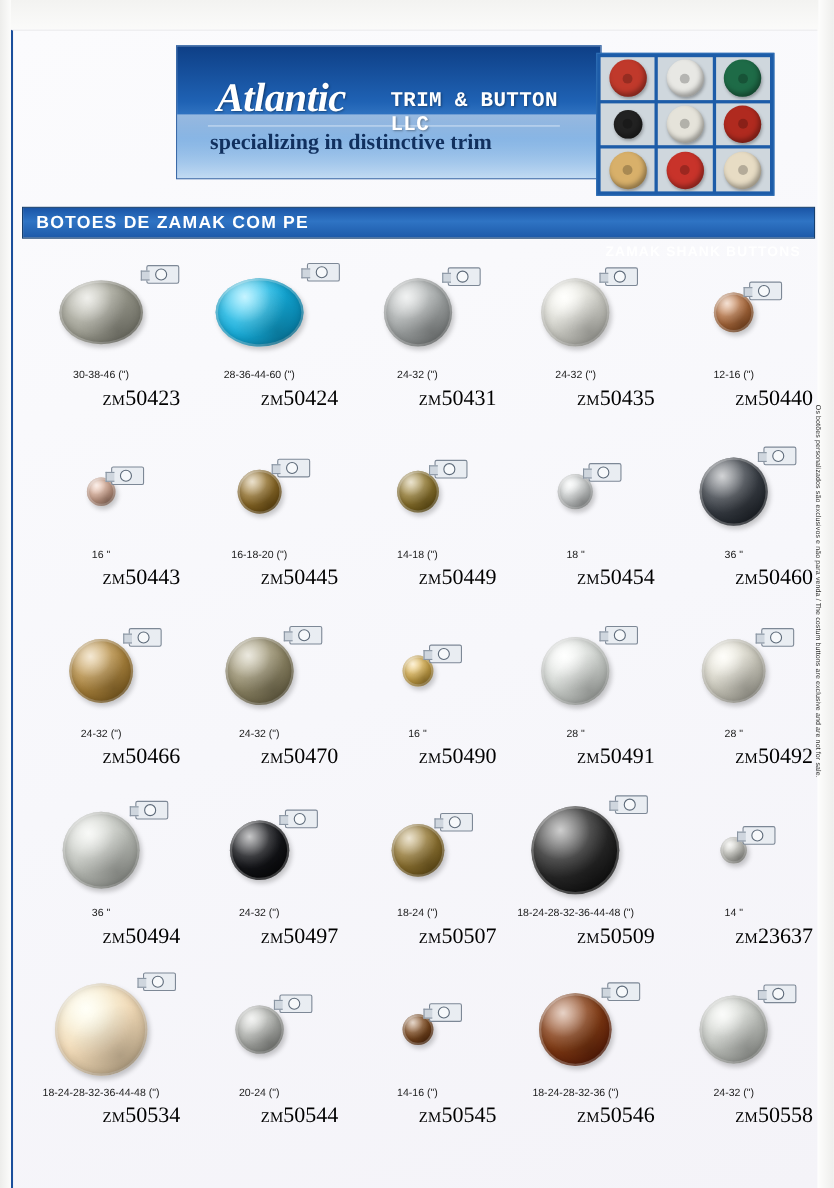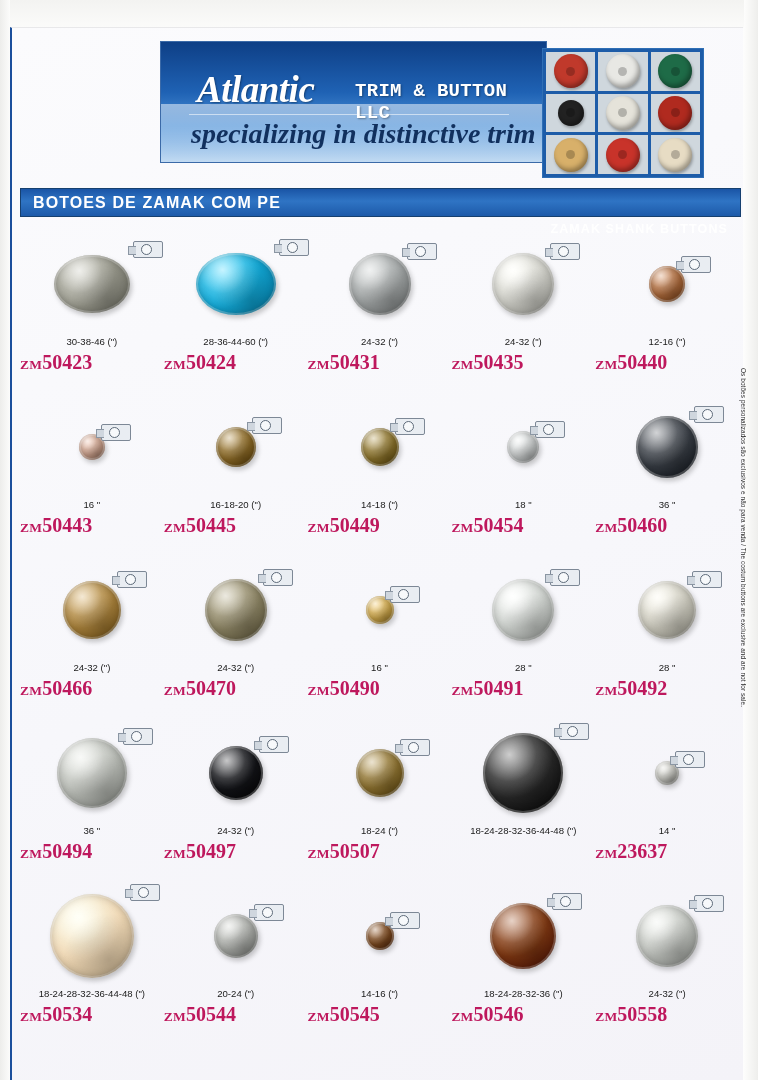--- a/index.html
+++ b/index.html
@@ -83,23 +83,22 @@
     font-weight: bold;
     font-size: 19px;
     color: #ffffff;
     letter-spacing: 0.3px;
     text-shadow: 1px 1px 2px rgba(0,0,0,0.35);
   }
   .logo-tag {
     position: absolute;
     left: 30px; top: 76px;
     font-family: "Liberation Serif", serif;
-    font-style: italic;
     font-weight: bold;
-    font-size: 28px;
+    font-size: 20px;
     color: #11305e;
   }
   .logo-rule {
     position:absolute; left: 28px; top: 72px; width: 320px; height: 1px;
     background: rgba(255,255,255,0.55);
   }
 
   
   .logo-photo {
     position: absolute;
@@ -207,26 +206,25 @@
     left: 0; top: 112px;
     width: 143.8px;
     text-align: center;
     font-size: 9.6px;
     color: #1a1a1a;
   }
   .lbl-code {
     position: absolute;
     left: 0; top: 127px;
     width: 143.8px;
-    text-align: left;
+    text-align: right;
     font-family: "Liberation Serif", serif;
     font-size: 20px;
-    color: #be185d;
+    color: #000000;
     white-space: nowrap;
-    font-weight: bold;
   }
   .lbl-code .zm {
     font-size: 13.5px;
     letter-spacing: 0.2px;
   }
 
   
   .sidenote {
     position: absolute;
     right: -4px; top: 640px;
@@ -496,20 +494,21 @@
         </div>
         <div class="cell">
           <div class="swatch-wrap">
             <div class="btn" style="left: 32px; top: 16px; width: 80px; height: 80px; background: radial-gradient(circle at 34% 28%, rgb(91, 91, 91) 0%, rgb(43, 43, 43) 48%, rgb(0, 0, 0) 100%); box-shadow: rgba(0, 0, 0, 0.22) 2px 3px 5px;">
               <div class="rim"></div>
               <div class="shine"></div>
             </div>
             <div class="tag" style="left: 108px; top: 6px;"></div>
           </div>
           <div class="lbl-size">18-24-28-32-36-44-48 (")</div>
+          <div class="lbl-code"><span class="zm">ZM</span><span>50509</span></div>
         </div>
         <div class="cell">
           <div class="swatch-wrap">
             <div class="btn" style="left: 60px; top: 44px; width: 24px; height: 24px; background: radial-gradient(circle at 34% 28%, rgb(236, 236, 230) 0%, rgb(188, 188, 182) 48%, rgb(142, 142, 136) 100%); box-shadow: rgba(0, 0, 0, 0.22) 2px 3px 5px;">
               <div class="rim"></div>
               <div class="shine"></div>
             </div>
             <div class="tag" style="left: 80px; top: 34px;"></div>
           </div>
           <div class="lbl-size">14 "</div>

